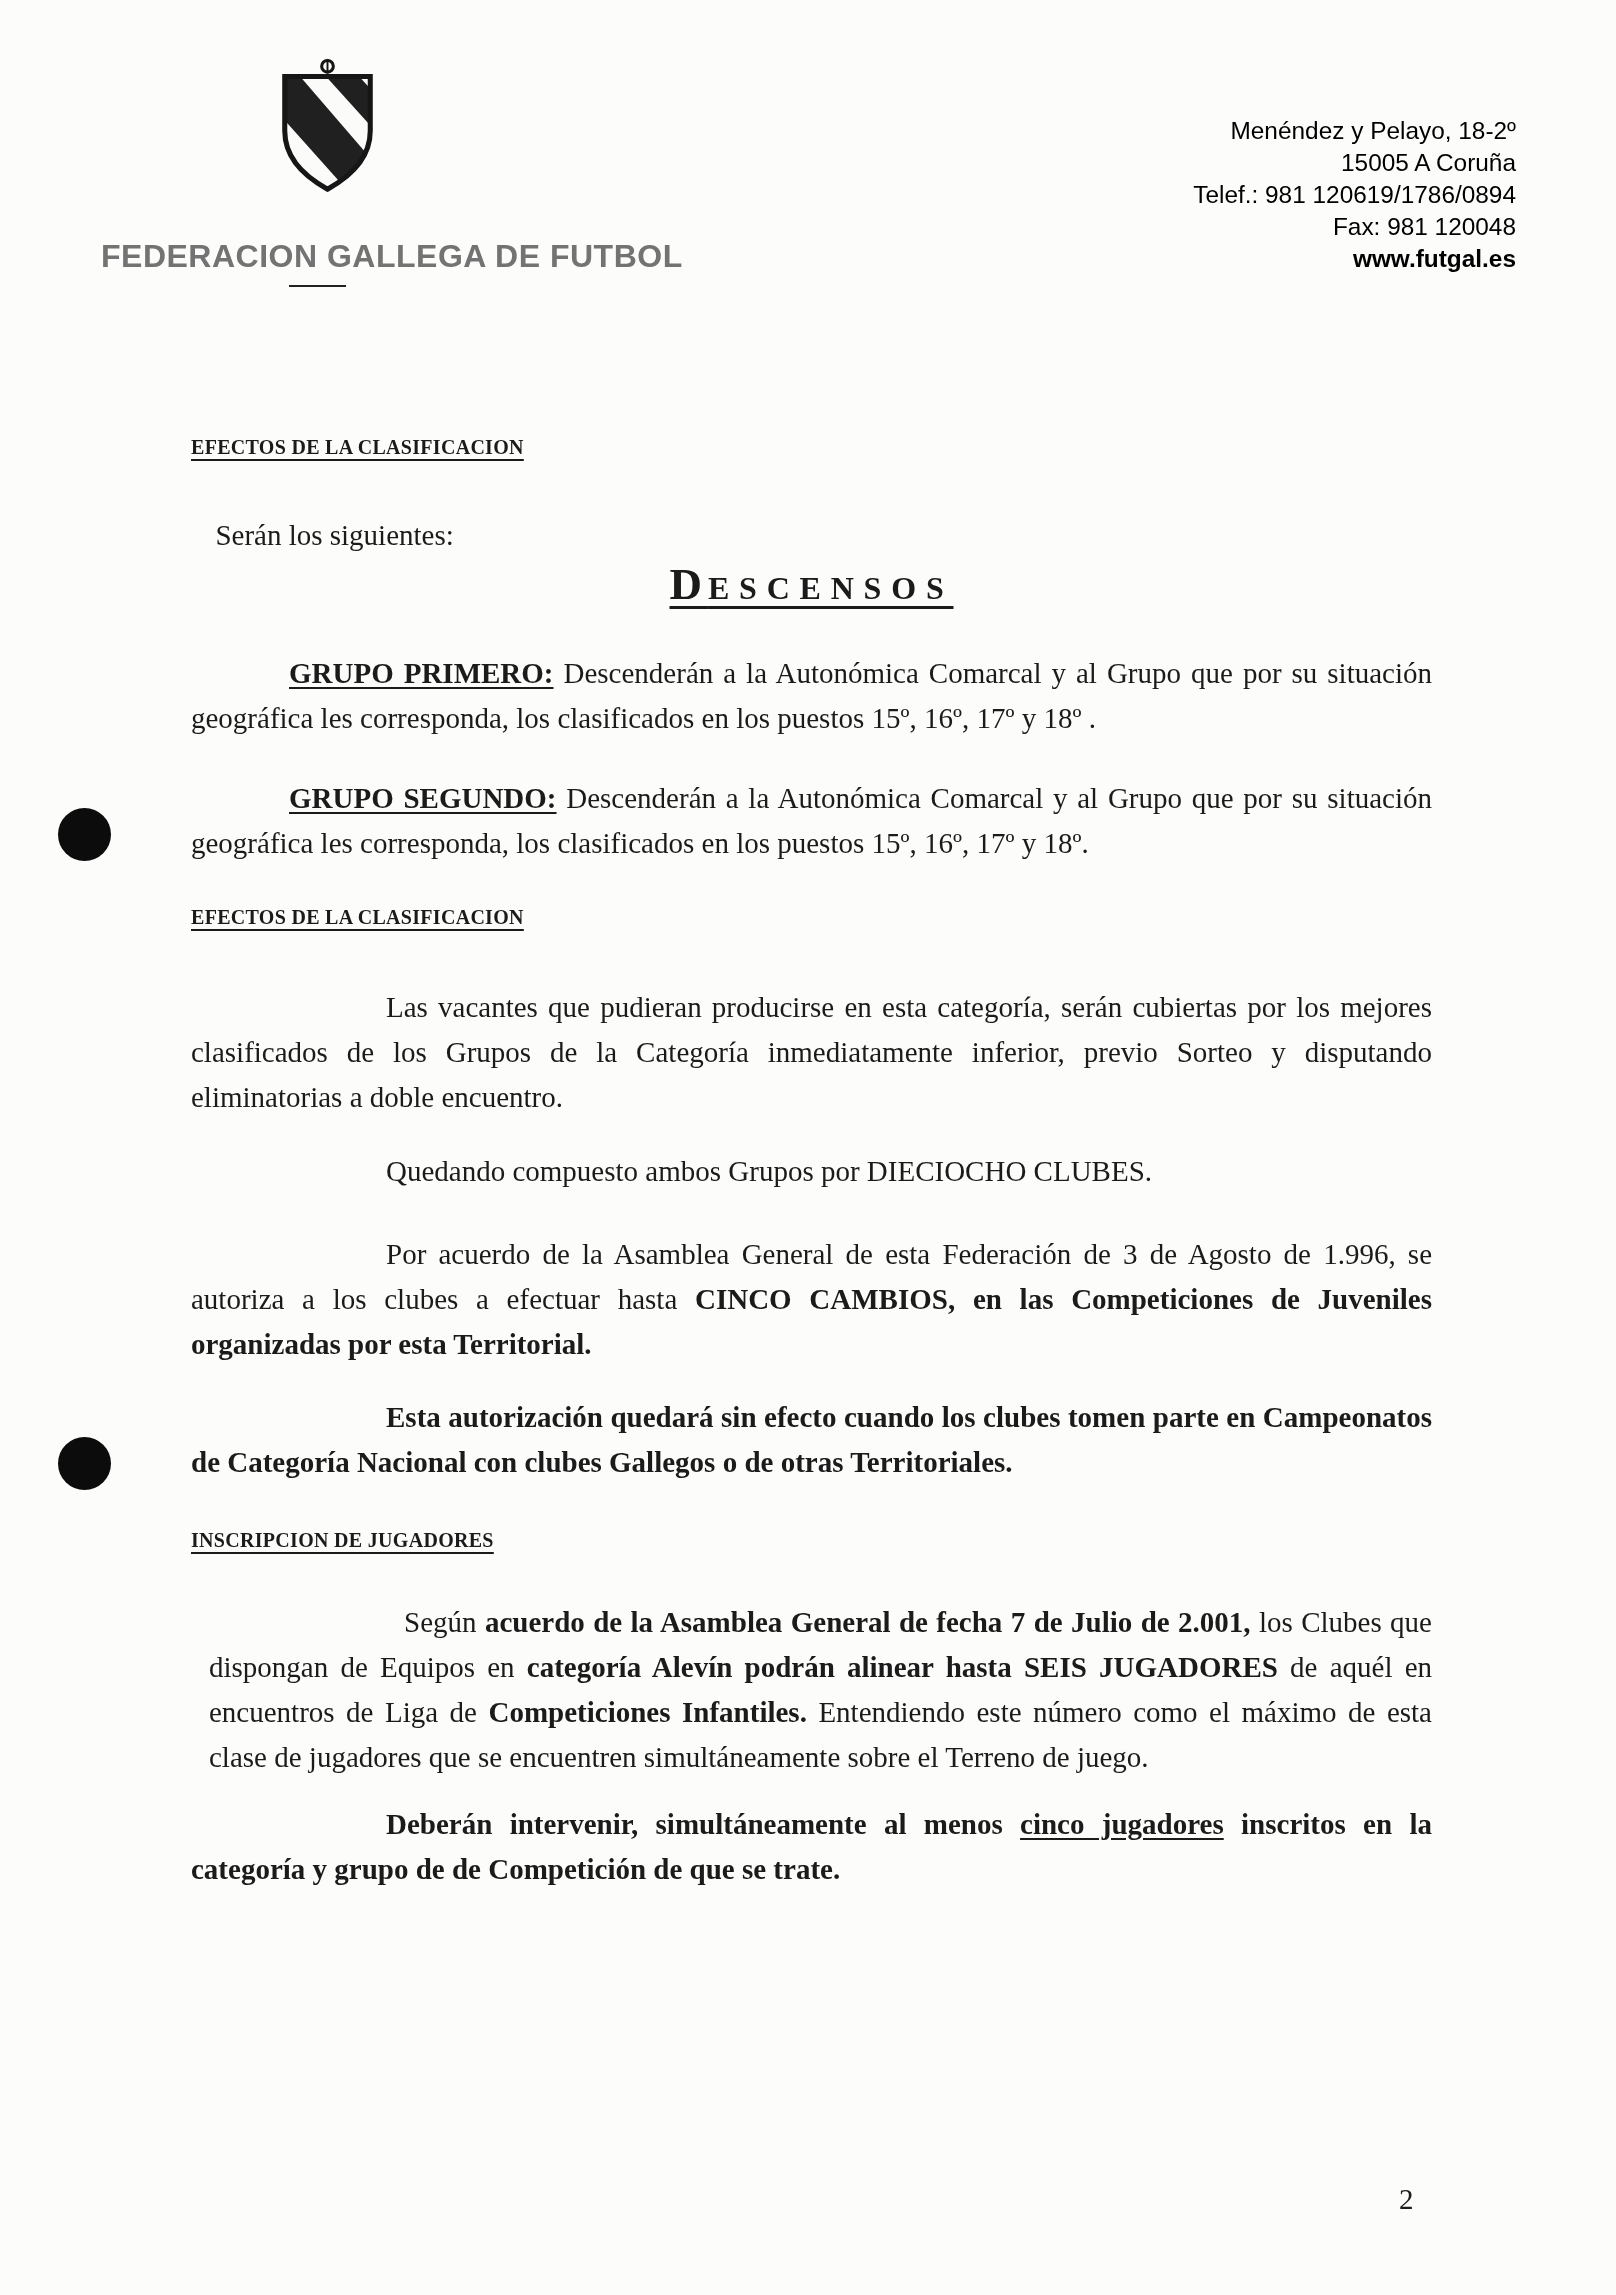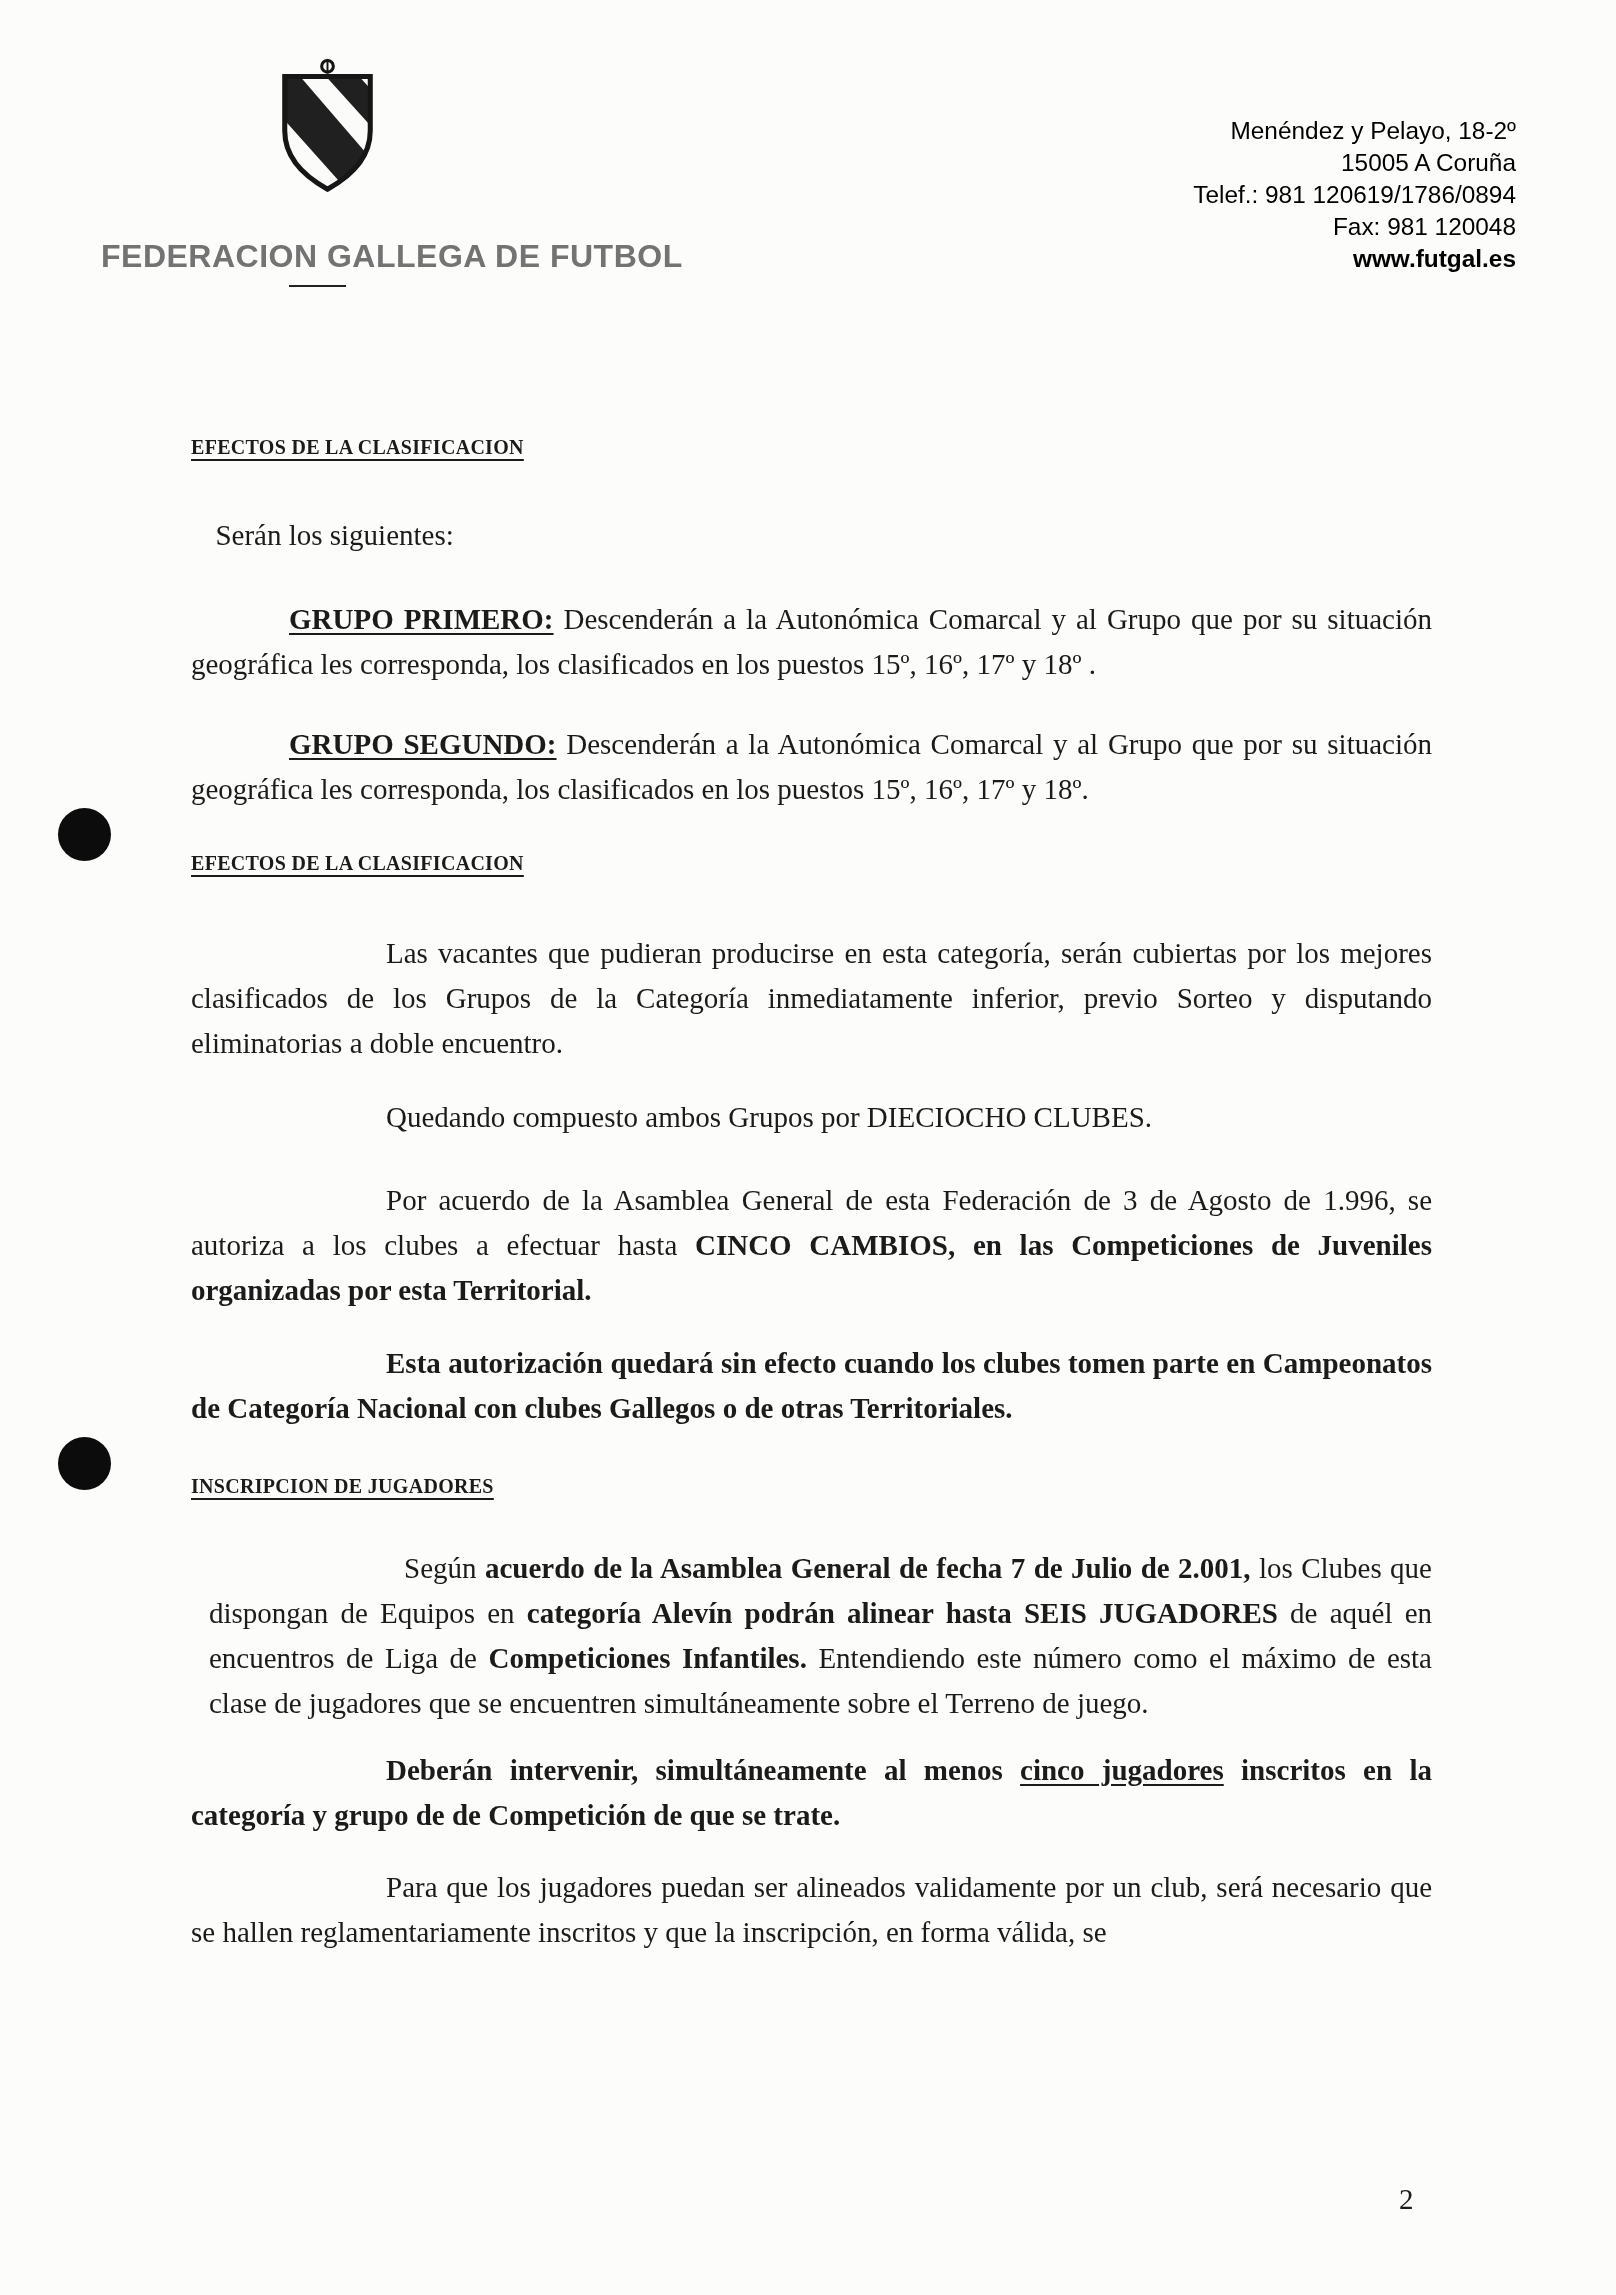--- a/index.html
+++ b/index.html
@@ -98,20 +98,23 @@
 
   <div class="hole h1"></div>
   <div class="hole h2"></div>
 
   <div class="content">
 
     <div class="h">EFECTOS DE LA CLASIFICACION</div>
 
     <div class="intro">Serán los siguientes:</div>
 
+    <div class="descensos-wrap">
+      <span class="descensos">DESCENSOS</span>
+    </div>
 
     <p class="p indent1 mt-grupo1"><span class="b u">GRUPO PRIMERO:</span><span> Descenderán a la Autonómica Comarcal y al Grupo que por su situación geográfica les corresponda, los clasificados en los puestos 15º, 16º, 17º y 18º .</span></p>
 
     <p class="p indent1 mt-grupo2"><span class="b u">GRUPO SEGUNDO:</span><span> Descenderán a la Autonómica Comarcal y al Grupo que por su situación geográfica les corresponda, los clasificados en los puestos 15º, 16º, 17º y 18º.</span></p>
 
     <div class="h mt-h2">EFECTOS DE LA CLASIFICACION</div>
 
     <p class="p indent2 mt-vac">Las vacantes que pudieran producirse en esta categoría, serán cubiertas por los mejores clasificados de los Grupos de la Categoría inmediatamente inferior, previo Sorteo y disputando eliminatorias a doble encuentro.</p>
 
     <p class="p indent2 mt-qued">Quedando compuesto ambos Grupos por DIECIOCHO CLUBES.</p>
@@ -120,20 +123,19 @@
     <p class="p indent2 mt-sustp1"><span>Por acuerdo de la Asamblea General de esta Federación de 3 de Agosto de 1.996, se autoriza a los clubes a efectuar hasta </span><span class="b">CINCO CAMBIOS, en las Competiciones de Juveniles organizadas por esta Territorial.</span></p>
 
     <p class="p indent2 mt-sustp2"><span class="b">Esta autorización </span><span class="b">quedará sin efecto cuando los clubes tomen parte en Campeonatos de Categoría Nacional con clubes Gallegos o de otras Territoriales.</span></p>
 
     <div class="h mt-insc">INSCRIPCION DE JUGADORES</div>
 
     <p class="p indent2 mt-inscp1"><span>Según </span><span class="b">acuerdo de la Asamblea General de fecha 7 de Julio de 2.001,</span><span> los Clubes  que dispongan de Equipos en </span><span class="b">categoría Alevín podrán alinear hasta SEIS JUGADORES</span><span> de aquél en encuentros de Liga de </span><span class="b">Competiciones Infantiles.</span><span> Entendiendo este número como el máximo de esta clase de jugadores que se encuentren simultáneamente sobre el Terreno de juego.</span></p>
 
     <p class="p indent2 mt-inscp2"><span class="b">Deberán intervenir, simultáneamente al menos </span><span class="b u">cinco jugadores</span><span class="b"> inscritos en la categoría y grupo de de Competición de que se trate.</span></p>
 
-    <p class="p indent2 mt-inscp3">Para que los jugadores puedan ser alineados validamente por un club, será necesario que se hallen reglamentariamente inscritos y que la inscripción, en forma válida, se</p>
 
   </div>
 
   <div class="page-number">2</div>
 
 </div>
 
 
 </body></html>

